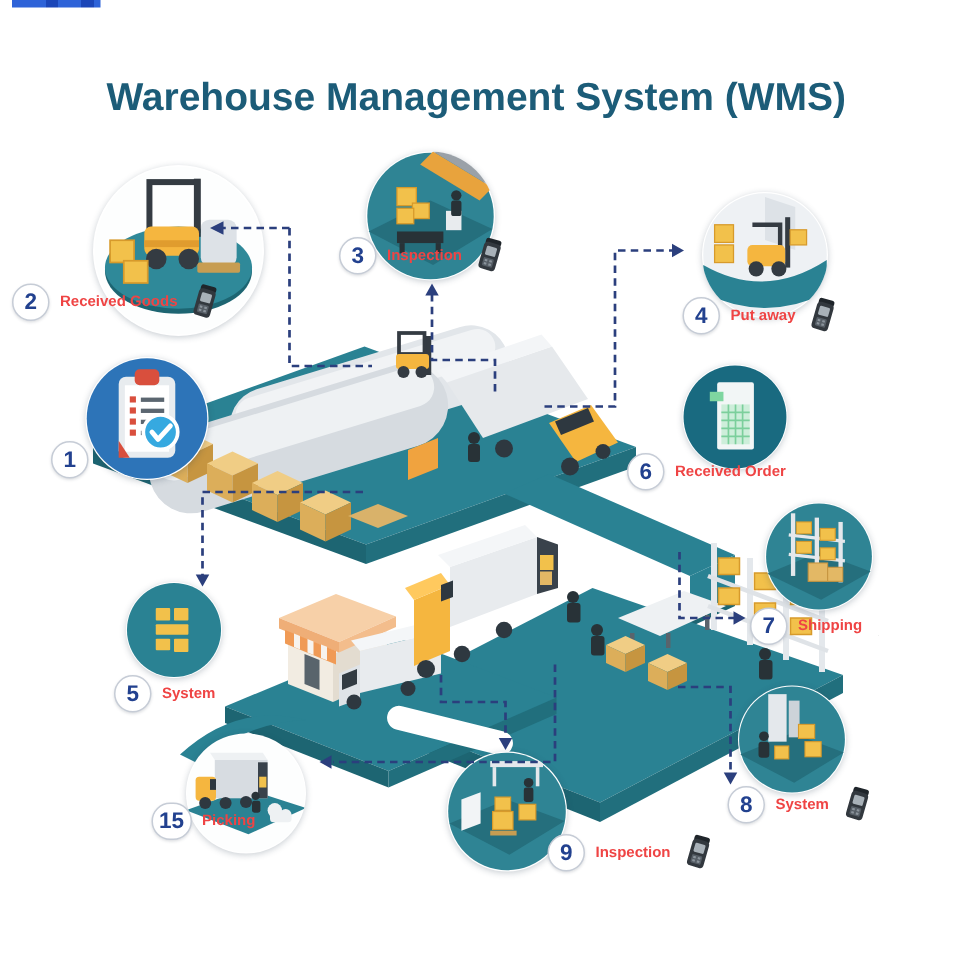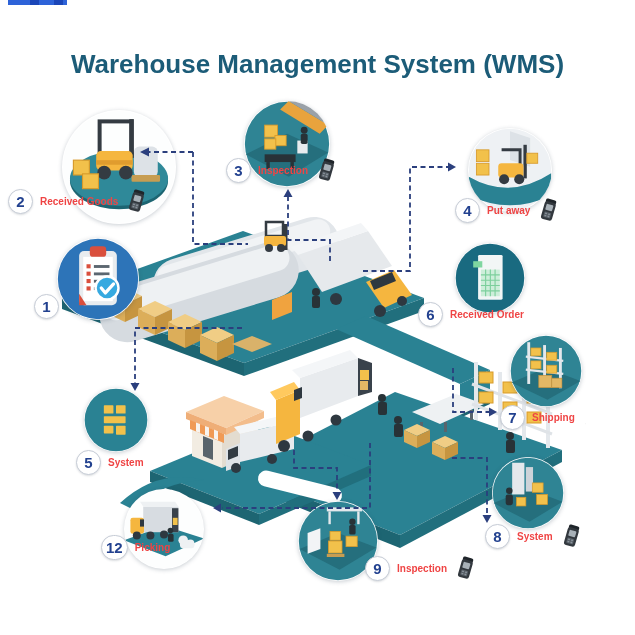--- a/index.html
+++ b/index.html
@@ -529,17 +529,17 @@
           <rect x="8" y="17" width="8" height="6.5" rx="1" fill="#565e66"></rect>
           <rect x="9.2" y="18.2" width="2" height="1.6" fill="#8b949c"></rect>
           <rect x="12.8" y="18.2" width="2" height="1.6" fill="#8b949c"></rect>
           <rect x="9.2" y="20.8" width="2" height="1.6" fill="#8b949c"></rect>
           <rect x="12.8" y="20.8" width="2" height="1.6" fill="#8b949c"></rect>
         </g>
       </svg>
   </div>
 
   <div class="step" style="left:101px;top:535px">
-    <span class="badge">12</span>
+    <span class="badge">15</span>
     <span class="step-label">Picking</span>
   </div>
 
 </div>
 
 </body></html>

